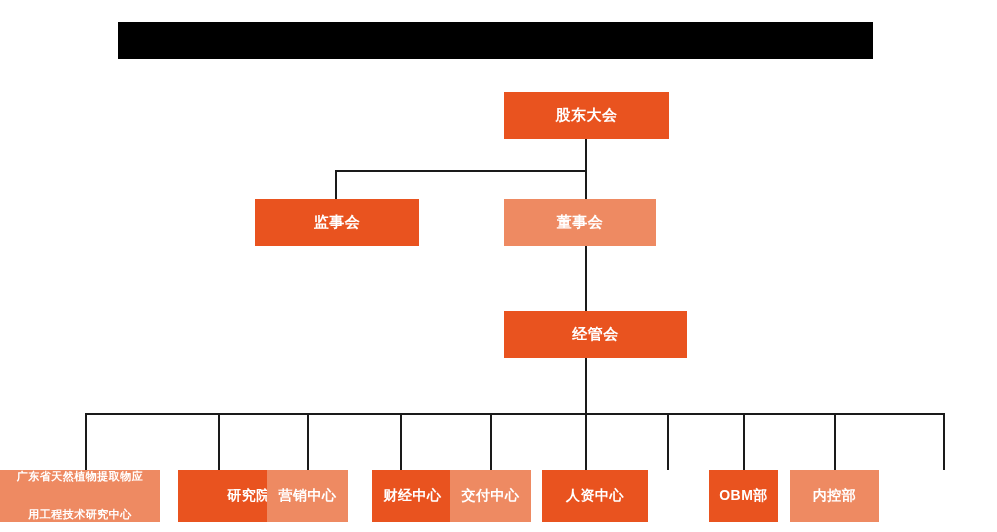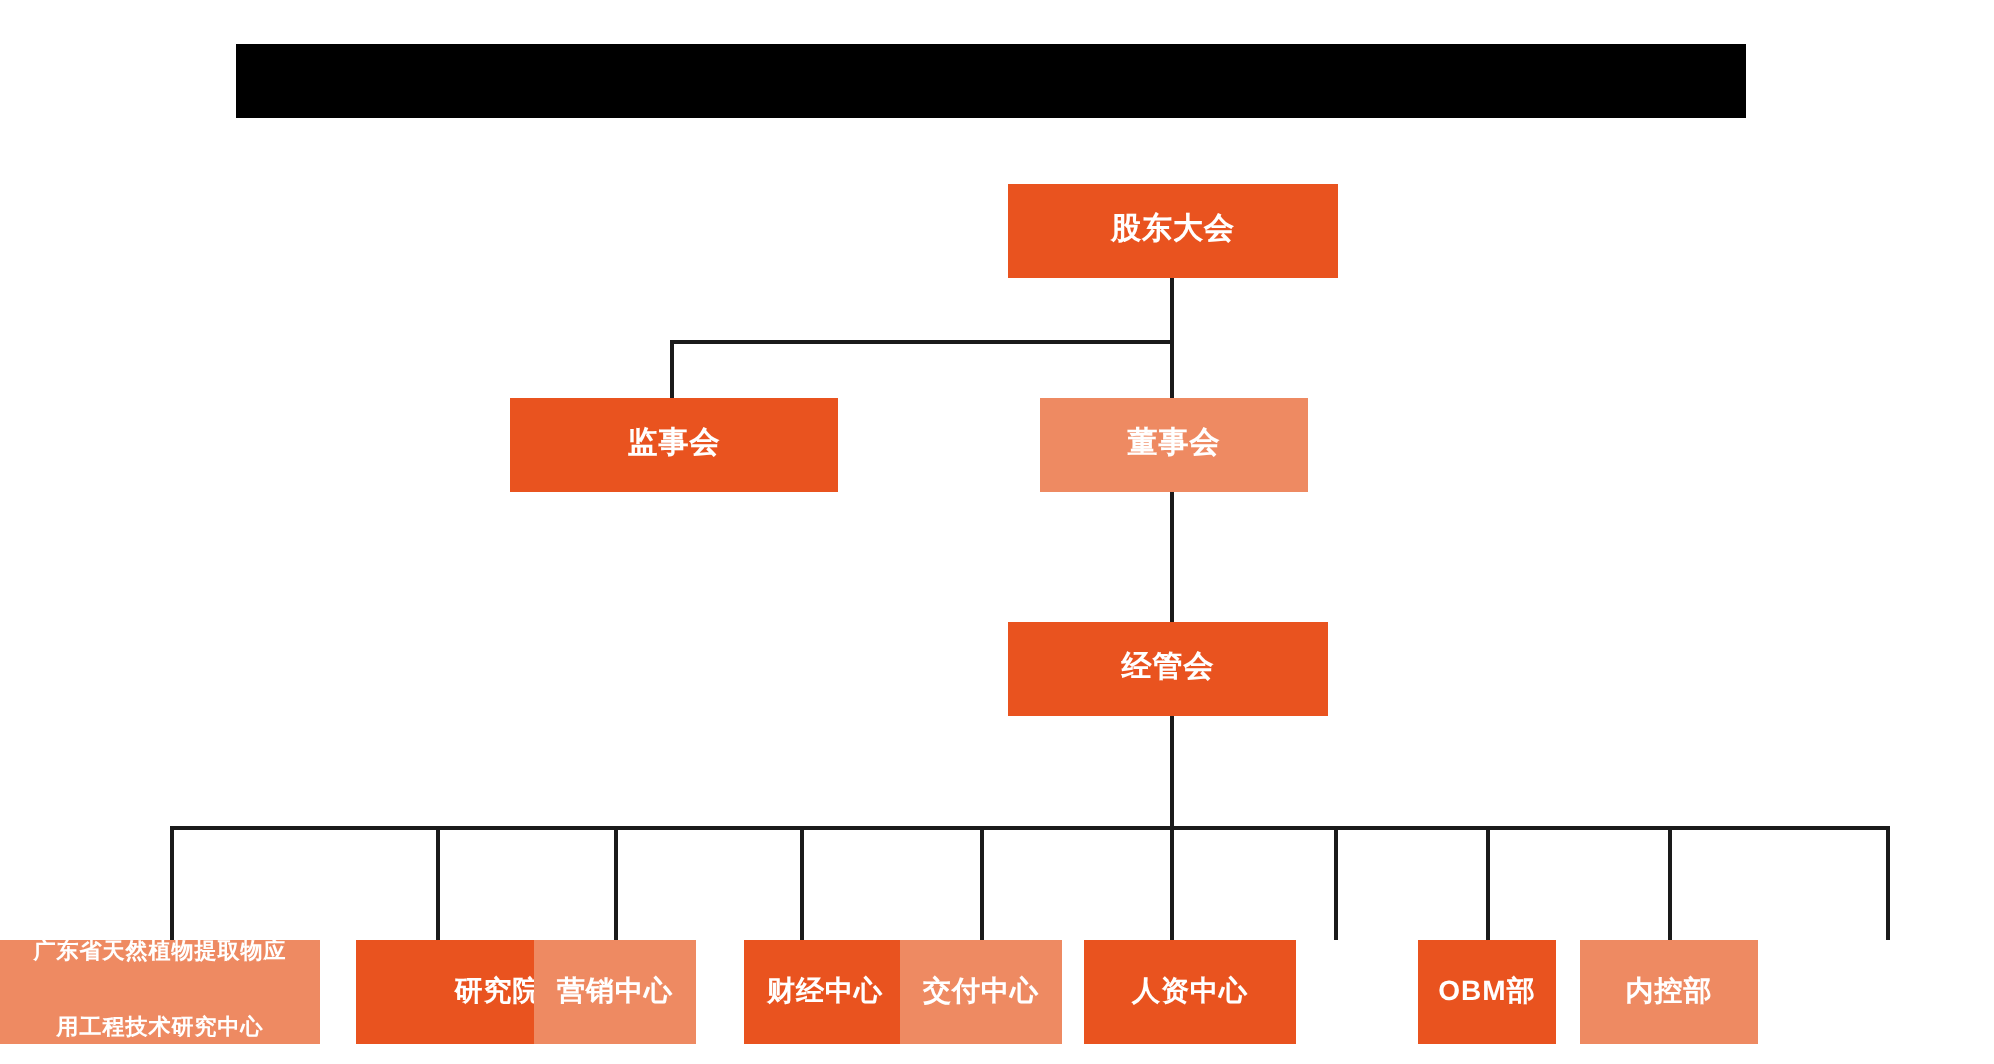--- a/index.html
+++ b/index.html
@@ -83,23 +83,23 @@
   <div class="line-v" style="left:490px; top:413px; height:57px;"></div>
   <div class="line-v" style="left:585px; top:413px; height:57px;"></div>
   <div class="line-v" style="left:667px; top:413px; height:57px;"></div>
   <div class="line-v" style="left:743px; top:413px; height:57px;"></div>
   <div class="line-v" style="left:834px; top:413px; height:57px;"></div>
   <div class="line-v" style="left:943px; top:413px; height:57px;"></div>
 
   <div class="node primary lvl1" style="left:504px; top:92px; width:165px; height:47px;">股东大会</div>
 
   <div class="node primary lvl2" style="left:255px; top:199px; width:164px; height:47px;">监事会</div>
-  <div class="node secondary lvl2" style="left:520px; top:199px; width:134px; height:47px;">董事会</div>
+  <div class="node secondary lvl2" style="left:504px; top:199px; width:152px; height:47px;">董事会</div>
 
-  <div class="node primary lvl3" style="left:504px; top:311px; width:160px; height:47px;">经管会</div>
+  <div class="node primary lvl3" style="left:504px; top:311px; width:183px; height:47px;">经管会</div>
 
   <div class="node secondary leaf tiny" style="left:0px; top:470px; width:160px; height:52px; flex-direction:column;justify-content:space-between;">
     <span>广东省天然植物提取物应</span>
     <span>用工程技术研究中心</span>
   </div>
 
   <div class="node primary leaf" style="left:178px; top:470px; width:102px; height:52px;padding-left:40px;">研究院</div>
 
   <div class="node secondary leaf" style="left:267px; top:470px; width:81px; height:52px;">营销中心</div>
 

